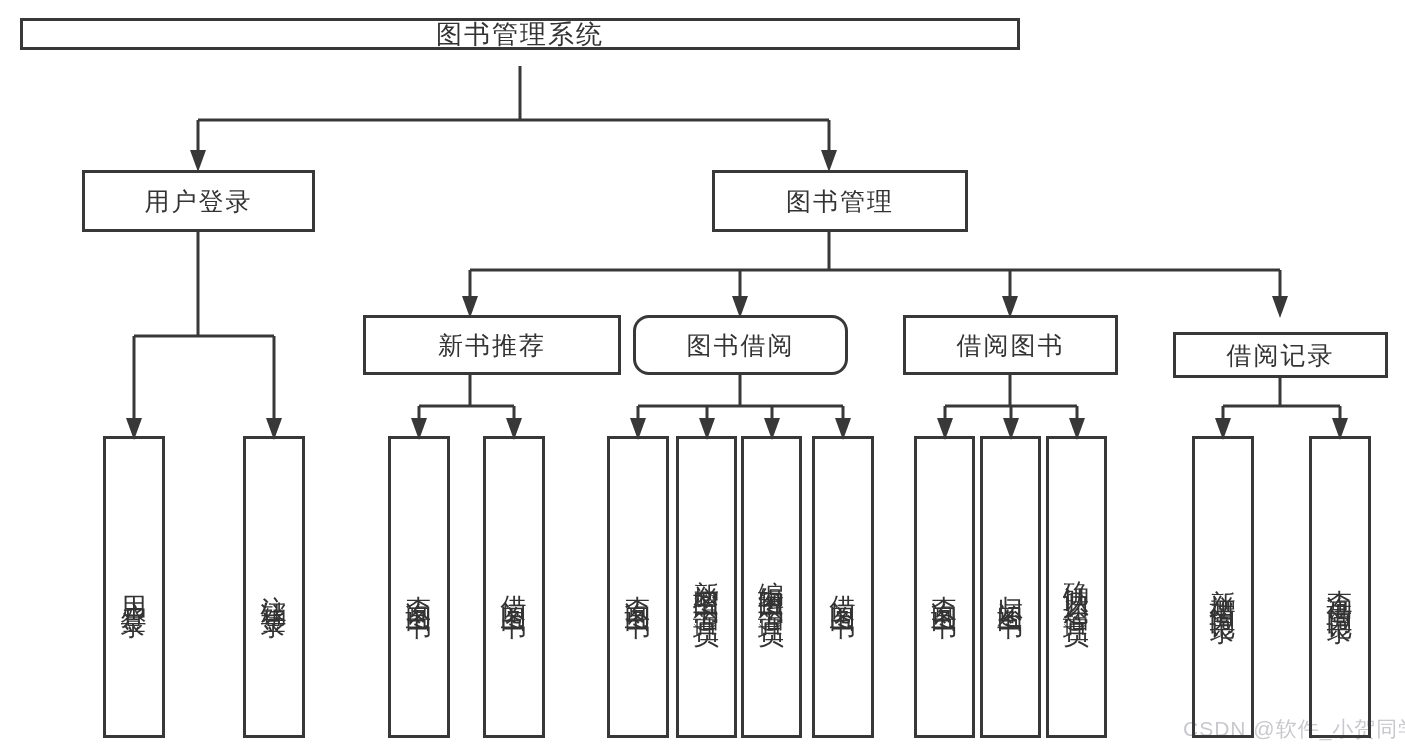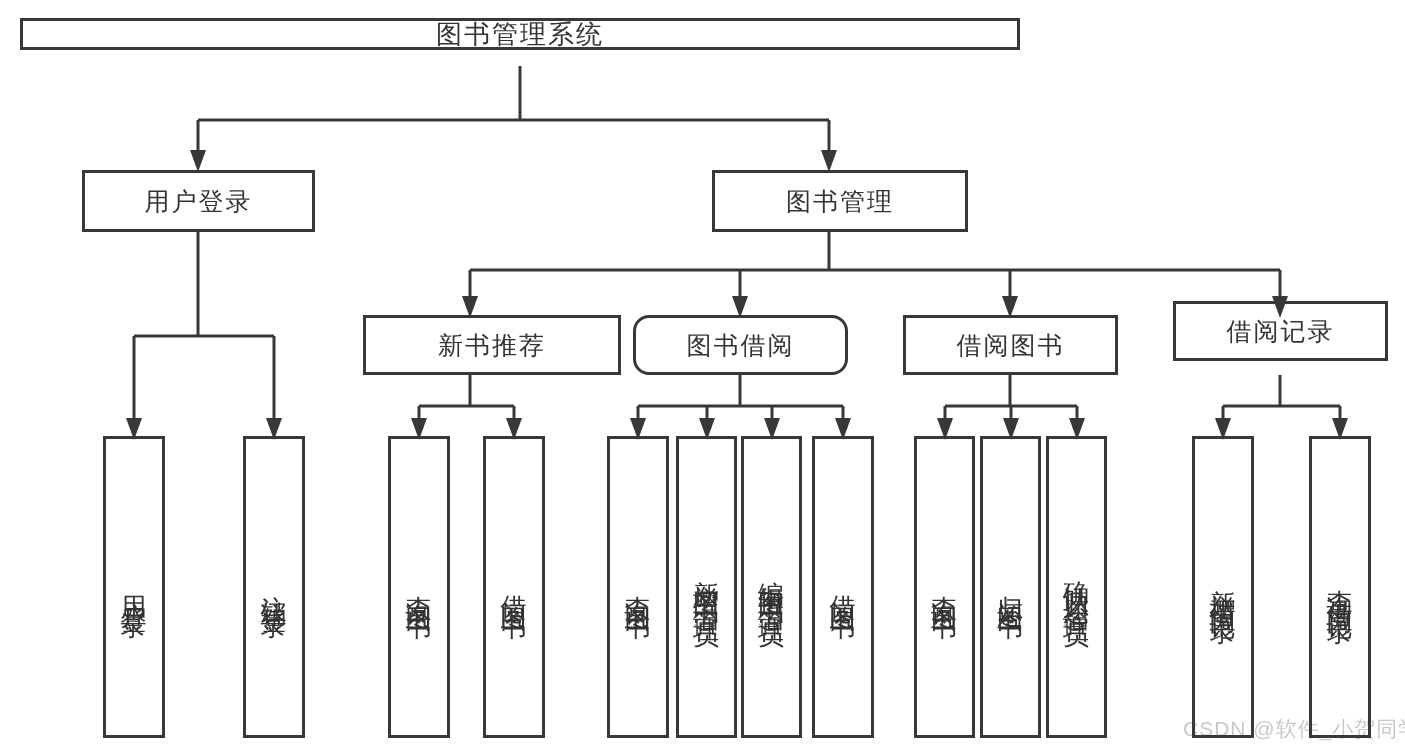--- a/index.html
+++ b/index.html
@@ -115,21 +115,21 @@
 
   <div class="node h" style="left:363px; top:315px; width:258px; height:60px;">
     <span>新书推荐</span>
   </div>
   <div class="node h" style="left:633px; top:315px; width:215px; height:60px;border-radius:16px;">
     <span>图书借阅</span>
   </div>
   <div class="node h" style="left:903px; top:315px; width:215px; height:60px;">
     <span>借阅图书</span>
   </div>
-  <div class="node h" style="left:1173px; top:301px; width:215px; height:60px;">
+  <div class="node h" style="left:1173px; top:332px; width:215px; height:46px;">
     <span>借阅记录</span>
   </div>
 
   <div class="node v" style="left:103px; top:436px;">
     <span>用户登录</span>
   </div>
   <div class="node v" style="left:243px; top:436px;">
     <span>注销登录</span>
   </div>
 

